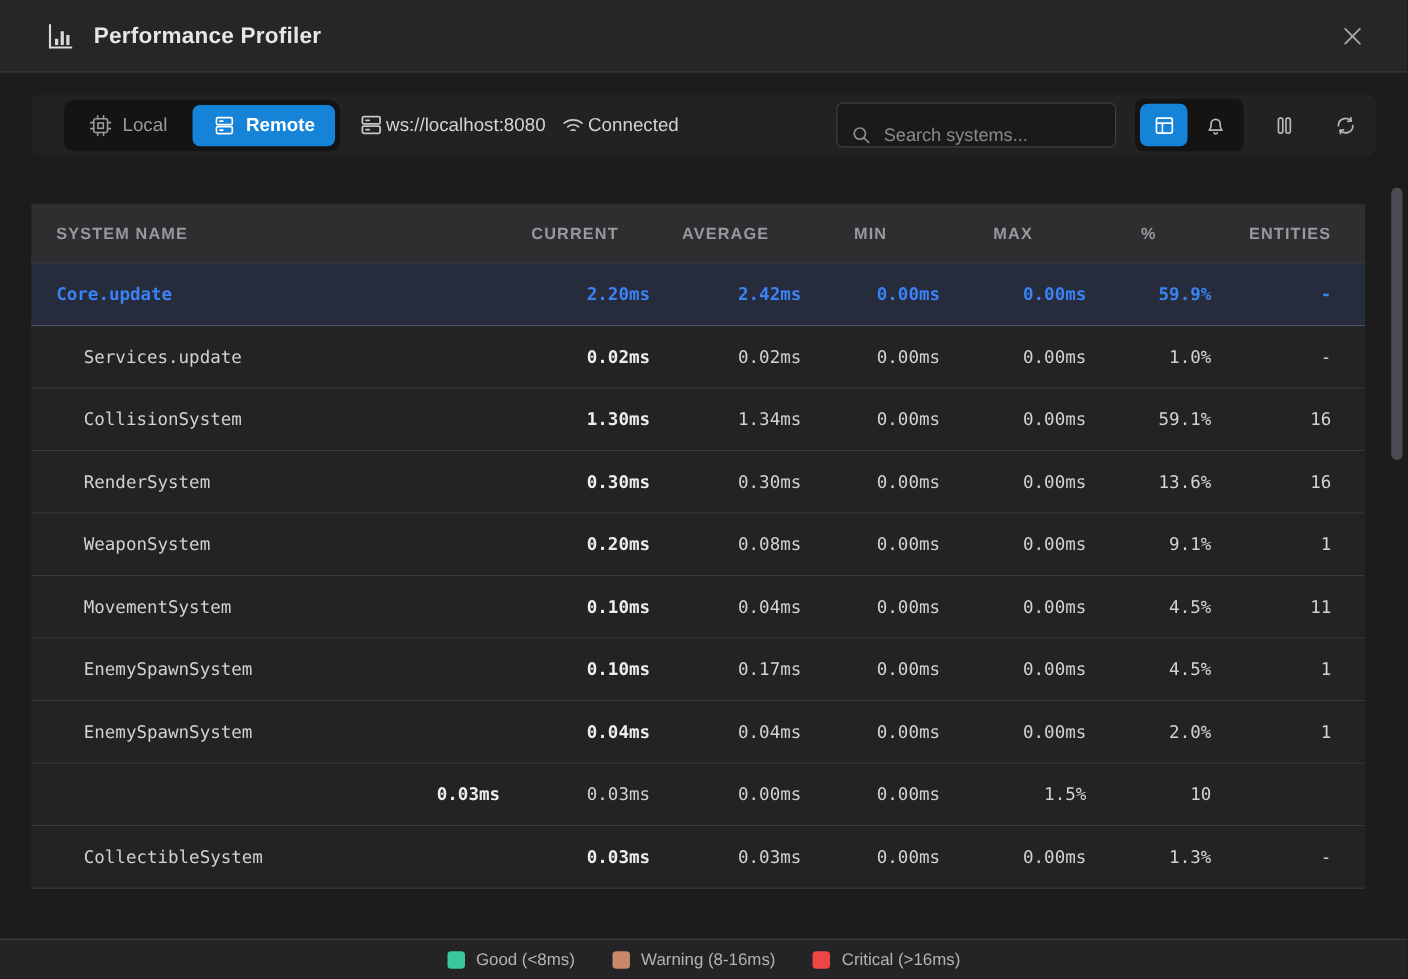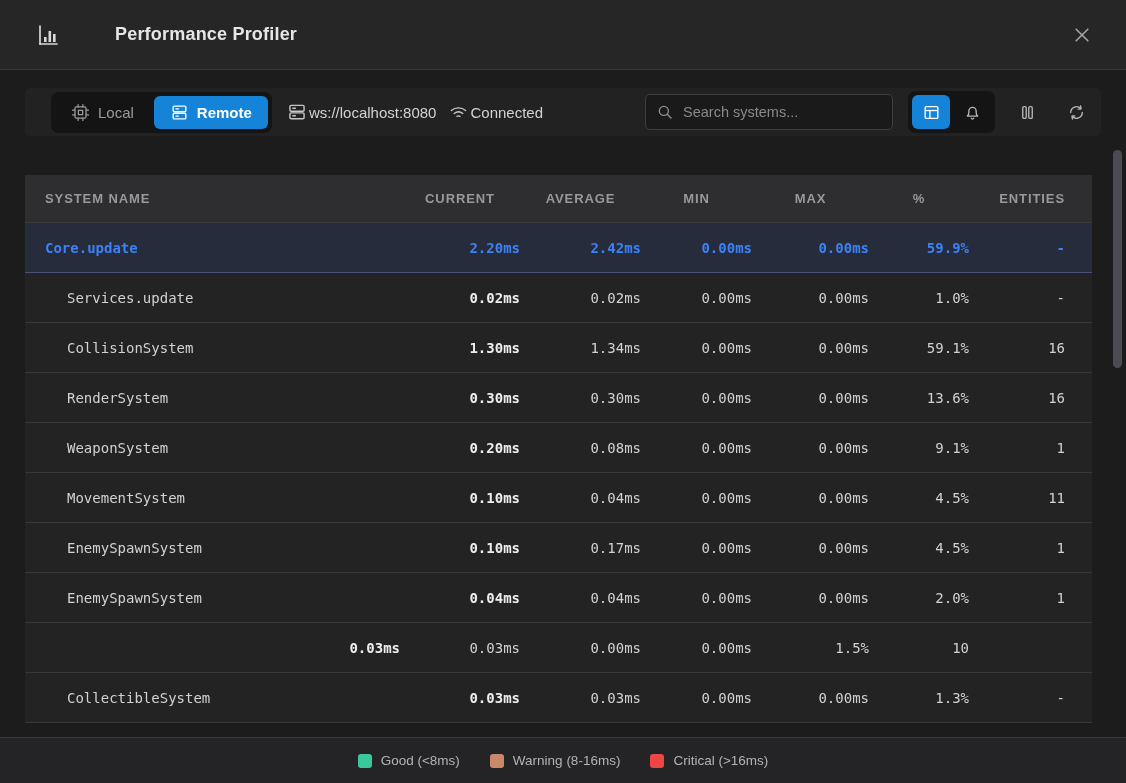--- a/index.html
+++ b/index.html
@@ -7,27 +7,26 @@
   body {
     background: #1c1c1c;
     font-family: "Liberation Sans", sans-serif;
     position: relative;
     color: #d4d4d4;
   }
   svg { display: block; }
 
   
   .win-header {
-    height: 70px;
+    height: 58px;
     background: #262626;
     border-bottom: 1px solid #39393c;
     display: flex;
     align-items: center;
     padding: 0 30px 0 36px;
-    gap: 40px;
   }
   .win-title-icon { color: #d9d9d9; margin-right: 15px; }
   .win-title {
     font-size: 18px;
     font-weight: 700;
     color: #e6e6e6;
     letter-spacing: 0.2px;
     flex: 1;
   }
   .close-btn {
@@ -78,27 +77,27 @@
     display: flex;
     align-items: center;
     gap: 2px;
     font-size: 15px;
     color: #d2d2d2;
   }
   .conn-item .c-icon { color: #c7c7c7; }
   .tb-spacer { flex: 1; }
 
   .search-box {
-    width: 248px;
+    width: 224px;
     height: 36px;
     background: #1a1a1a;
     border: 1px solid #3e3e42;
     border-radius: 5px;
     display: flex;
-    align-items: center;
+    align-items: flex-end;
     padding: 0 10px;
     gap: 9px;
   }
   .search-box .s-icon { color: #8f8f8f; flex: none; }
   .search-box input {
     background: transparent;
     border: none;
     outline: none;
     color: #d6d6d6;
     font-size: 14.5px;
@@ -180,21 +179,21 @@
     height: 218px;
     background: #4b4b54;
     border-radius: 5px;
     cursor: pointer;
   }
 
   
   .footer {
     position: absolute;
     left: 0; right: 0; bottom: 0;
-    height: 46px;
+    height: 32px;
     background: #242427;
     border-top: 1px solid #3a3a3d;
     display: flex;
     align-items: center;
     justify-content: center;
     gap: 30px;
   }
   .legend-item {
     display: flex;
     align-items: center;

